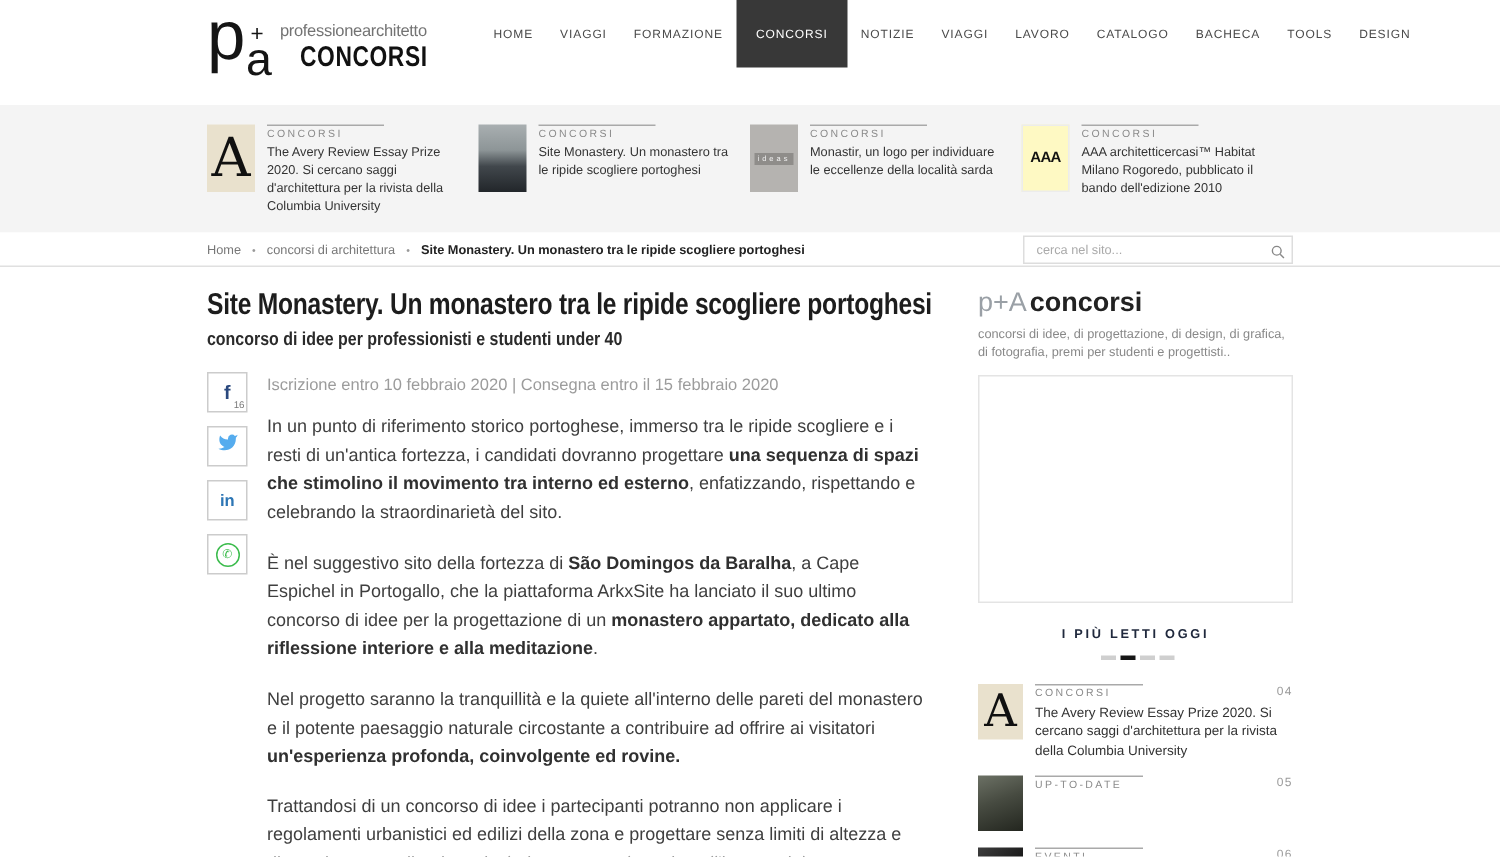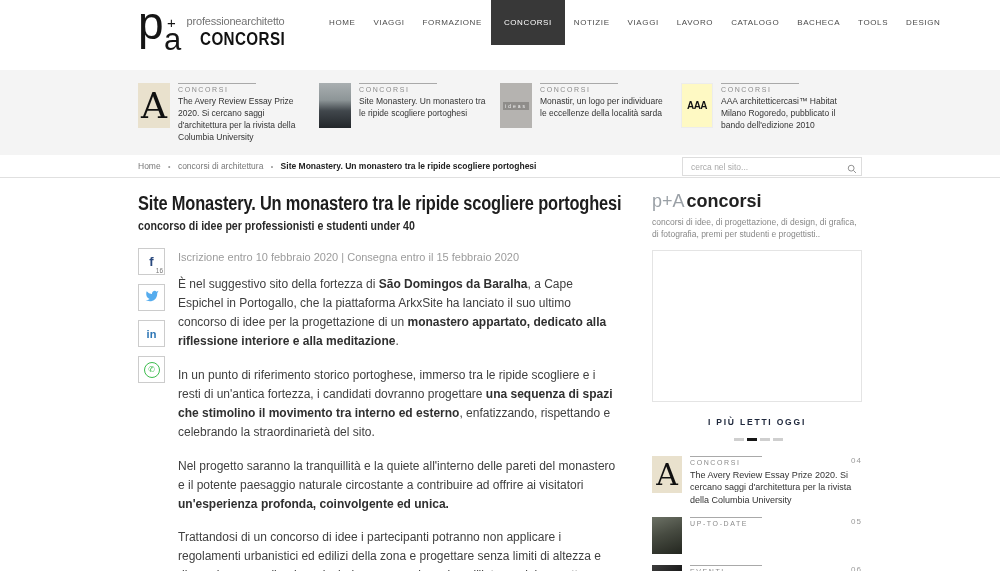--- a/index.html
+++ b/index.html
@@ -213,25 +213,25 @@
           <span class="li-in">in</span>
         </div>
         <div class="share-btn">
           <span class="wa-circle">✆</span>
         </div>
       </div>
 
       <div class="article-body">
         <div class="deadline">Iscrizione entro 10 febbraio 2020 | Consegna entro il 15 febbraio 2020</div>
 
+        <p class="body-p"><span>In un punto di riferimento storico portoghese, immerso tra le ripide scogliere e i resti di un'antica fortezza, i candidati dovranno progettare </span><b>una sequenza di spazi che stimolino il movimento tra interno ed esterno</b><span>, enfatizzando, rispettando e celebrando la straordinarietà del sito.</span></p>
+
         <p class="body-p"><span>È nel suggestivo sito della fortezza di </span><b>São Domingos da Baralha</b><span>, a Cape Espichel in Portogallo, che la piattaforma ArkxSite ha lanciato il suo ultimo concorso di idee per la progettazione di un </span><b>monastero appartato, dedicato alla riflessione interiore e alla meditazione</b><span>.</span></p>
 
-        <p class="body-p"><span>In un punto di riferimento storico portoghese, immerso tra le ripide scogliere e i resti di un'antica fortezza, i candidati dovranno progettare </span><b>una sequenza di spazi che stimolino il movimento tra interno ed esterno</b><span>, enfatizzando, rispettando e celebrando la straordinarietà del sito.</span></p>
-
-        <p class="body-p"><span>Nel progetto saranno la tranquillità e la quiete all'interno delle pareti del monastero e il potente paesaggio naturale circostante a contribuire ad offrire ai visitatori </span><b>un'esperienza profonda, coinvolgente ed unica.</b></p>
+        <p class="body-p"><span>Nel progetto saranno la tranquillità e la quiete all'interno delle pareti del monastero e il potente paesaggio naturale circostante a contribuire ad offrire ai visitatori </span><b>un'esperienza profonda, coinvolgente ed rovine.</b></p>
 
         <p class="body-p"><span>Trattandosi di un concorso di idee i partecipanti potranno non applicare i regolamenti urbanistici ed edilizi della zona e progettare senza limiti di altezza e dimensione, scegliendo se includere o meno le rovine all'interno del progetto.</span></p>
 
       </div>
     </div>
   </div>
 
   <aside class="col-right">
     <div class="sb-brand">
       <span class="sb-light">p+A</span><span class="sb-bold">concorsi</span>

